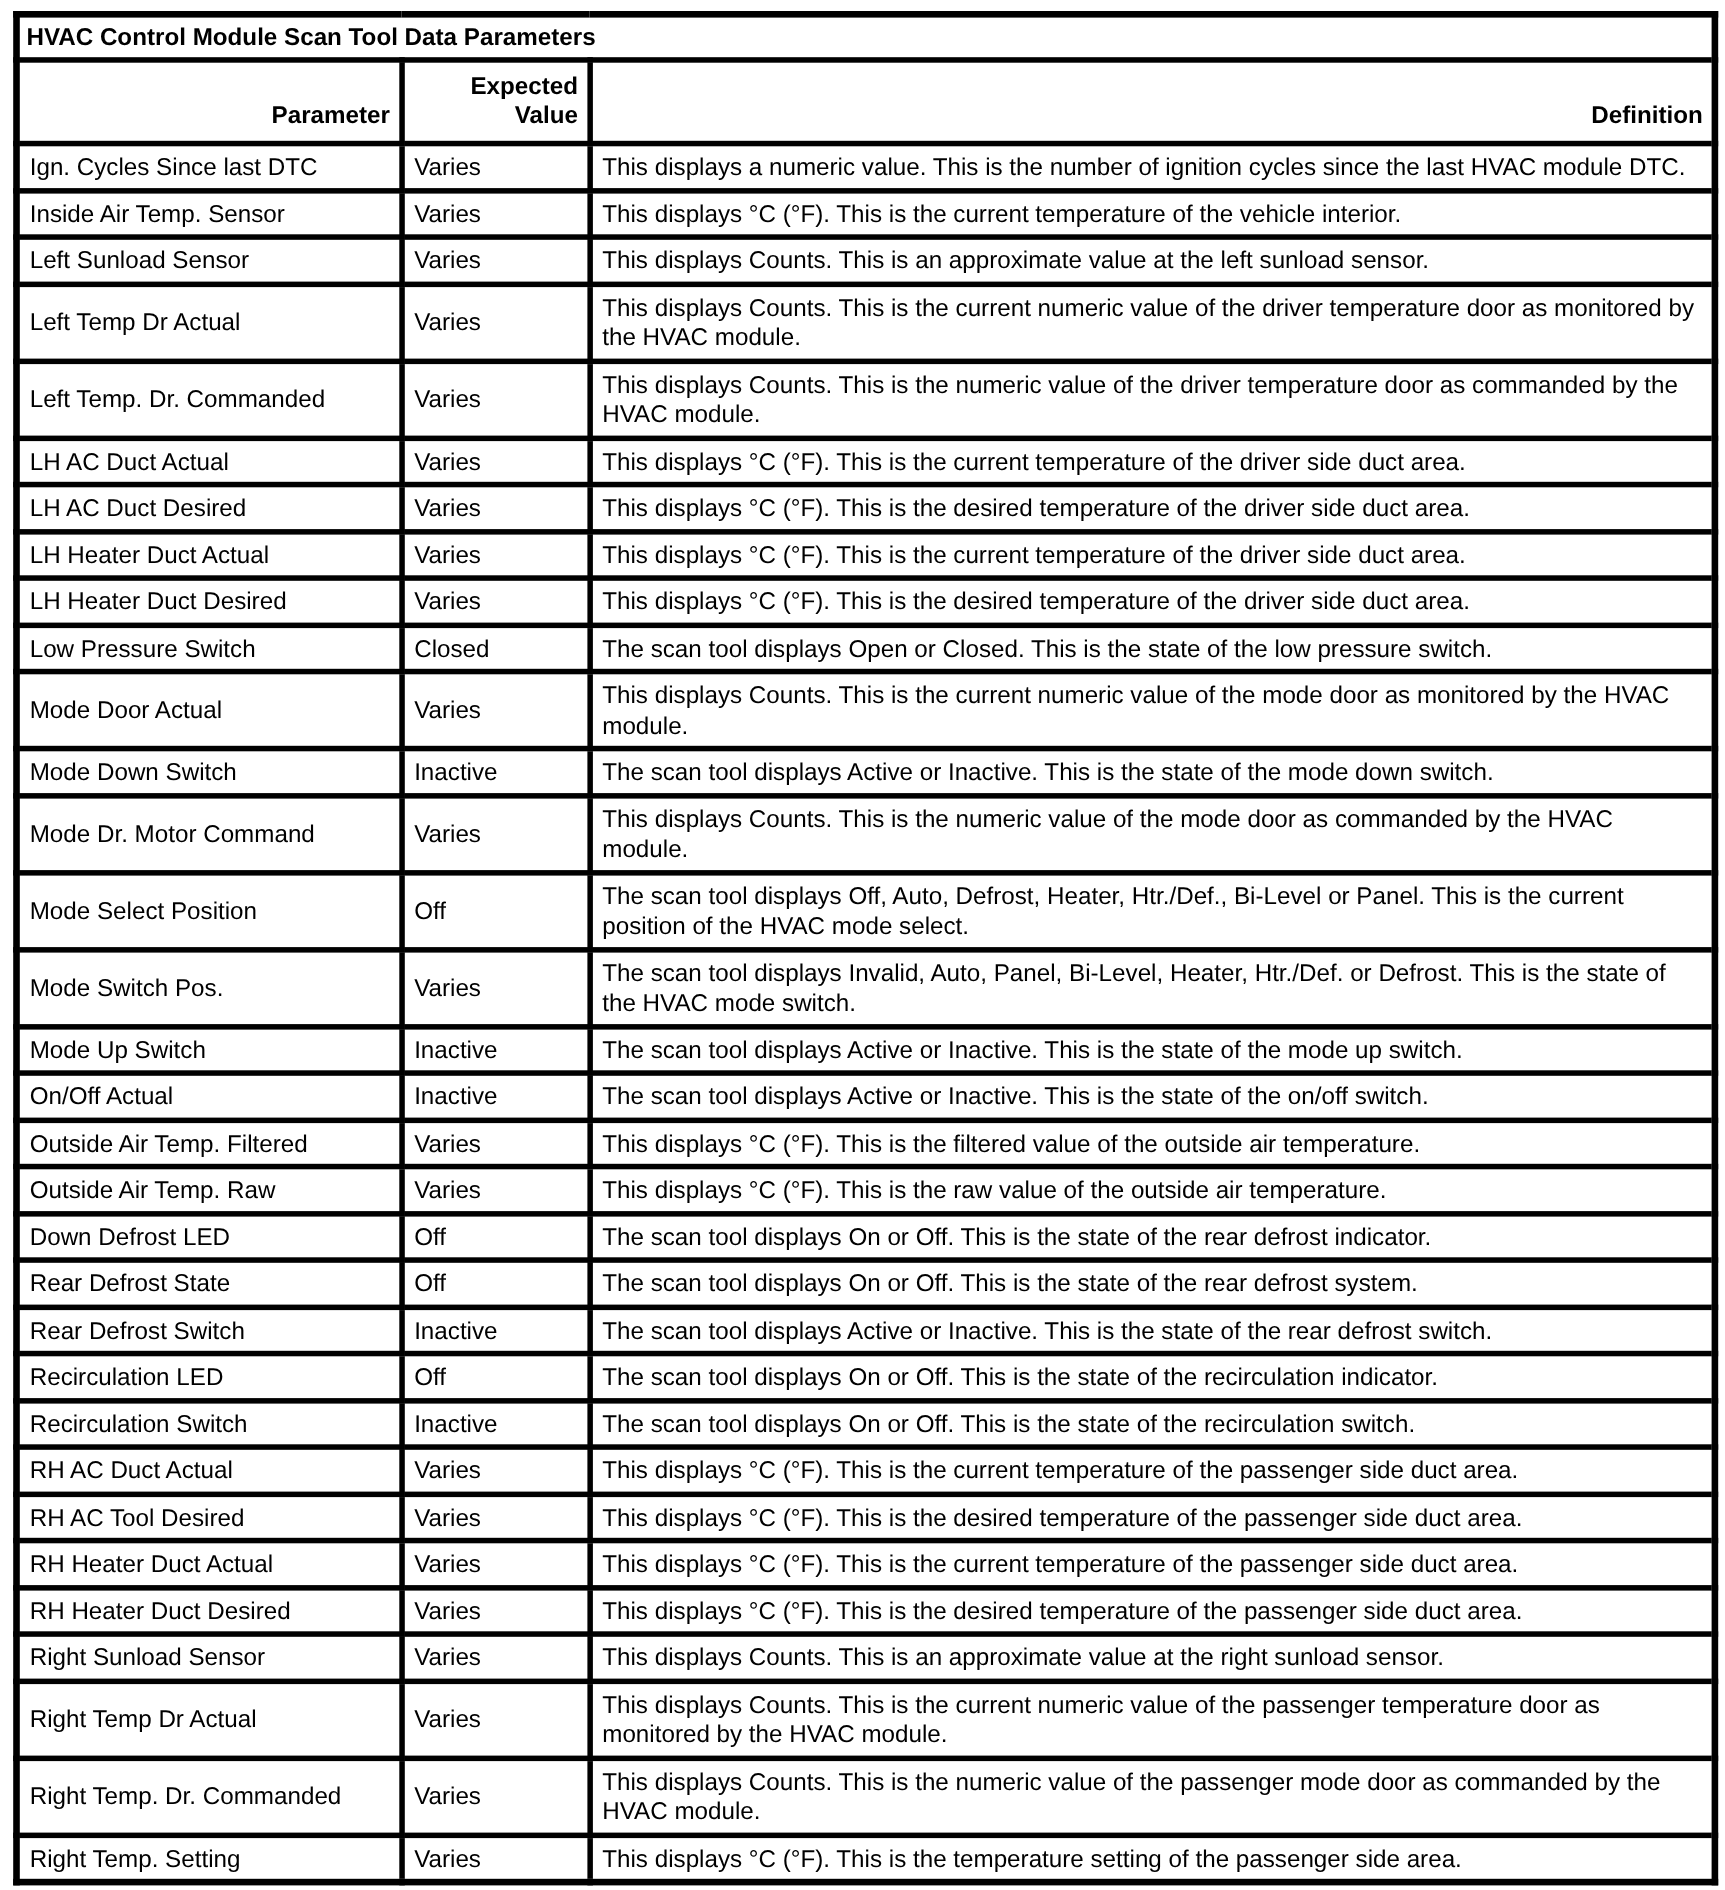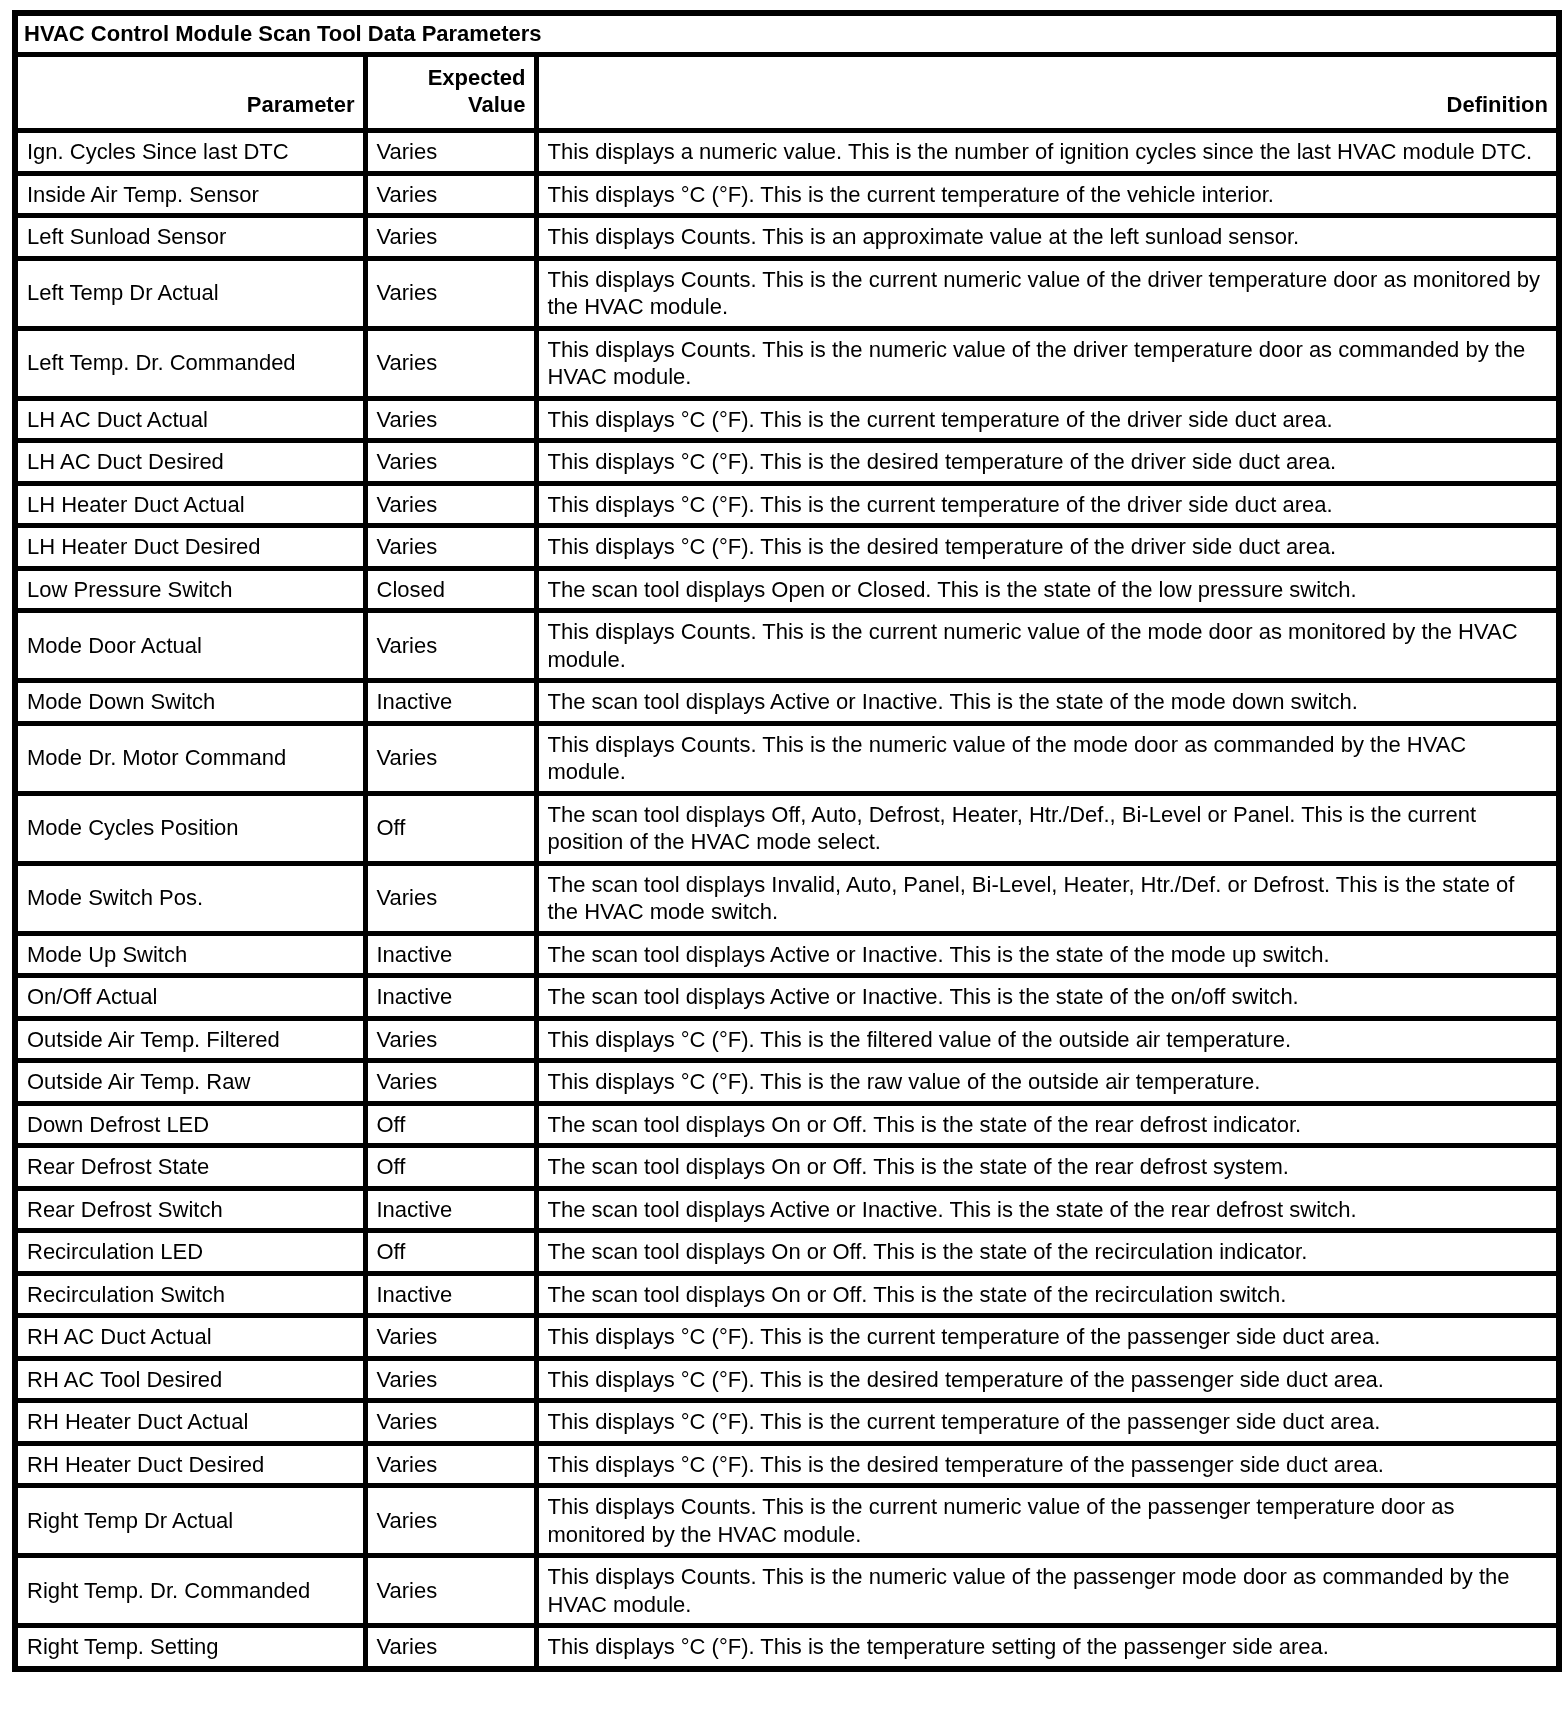--- a/index.html
+++ b/index.html
@@ -149,21 +149,21 @@
     <td class="def-cell">The scan tool displays Active or Inactive. This is the state of the mode down switch.</td>
   </tr>
 
   <tr>
     <td class="param-cell">Mode Dr. Motor Command</td>
     <td class="expected-cell">Varies</td>
     <td class="def-cell">This displays Counts. This is the numeric value of the mode door as commanded by the HVAC module.</td>
   </tr>
 
   <tr>
-    <td class="param-cell">Mode Cycles Position</td>
+    <td class="param-cell">Mode Select Position</td>
     <td class="expected-cell">Off</td>
     <td class="def-cell">The scan tool displays Off, Auto, Defrost, Heater, Htr./Def., Bi-Level or Panel. This is the current position of the HVAC mode select.</td>
   </tr>
 
   <tr>
     <td class="param-cell">Mode Switch Pos.</td>
     <td class="expected-cell">Varies</td>
     <td class="def-cell">The scan tool displays Invalid, Auto, Panel, Bi-Level, Heater, Htr./Def. or Defrost. This is the state of the HVAC mode switch.</td>
   </tr>
 
@@ -238,20 +238,25 @@
     <td class="expected-cell">Varies</td>
     <td class="def-cell">This displays °C (°F). This is the current temperature of the passenger side duct area.</td>
   </tr>
 
   <tr>
     <td class="param-cell">RH Heater Duct Desired</td>
     <td class="expected-cell">Varies</td>
     <td class="def-cell">This displays °C (°F). This is the desired temperature of the passenger side duct area.</td>
   </tr>
 
+  <tr>
+    <td class="param-cell">Right Sunload Sensor</td>
+    <td class="expected-cell">Varies</td>
+    <td class="def-cell">This displays Counts. This is an approximate value at the right sunload sensor.</td>
+  </tr>
 
   <tr>
     <td class="param-cell">Right Temp Dr Actual</td>
     <td class="expected-cell">Varies</td>
     <td class="def-cell">This displays Counts. This is the current numeric value of the passenger temperature door as monitored by the HVAC module.</td>
   </tr>
 
   <tr>
     <td class="param-cell">Right Temp. Dr. Commanded</td>
     <td class="expected-cell">Varies</td>

